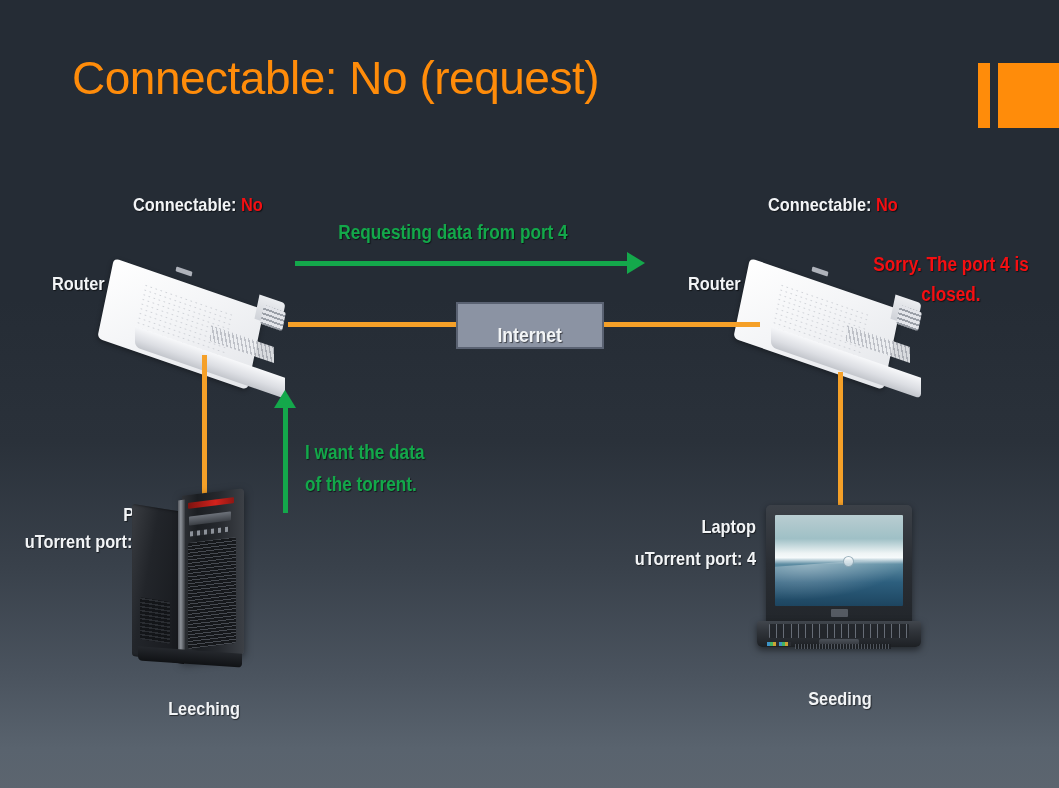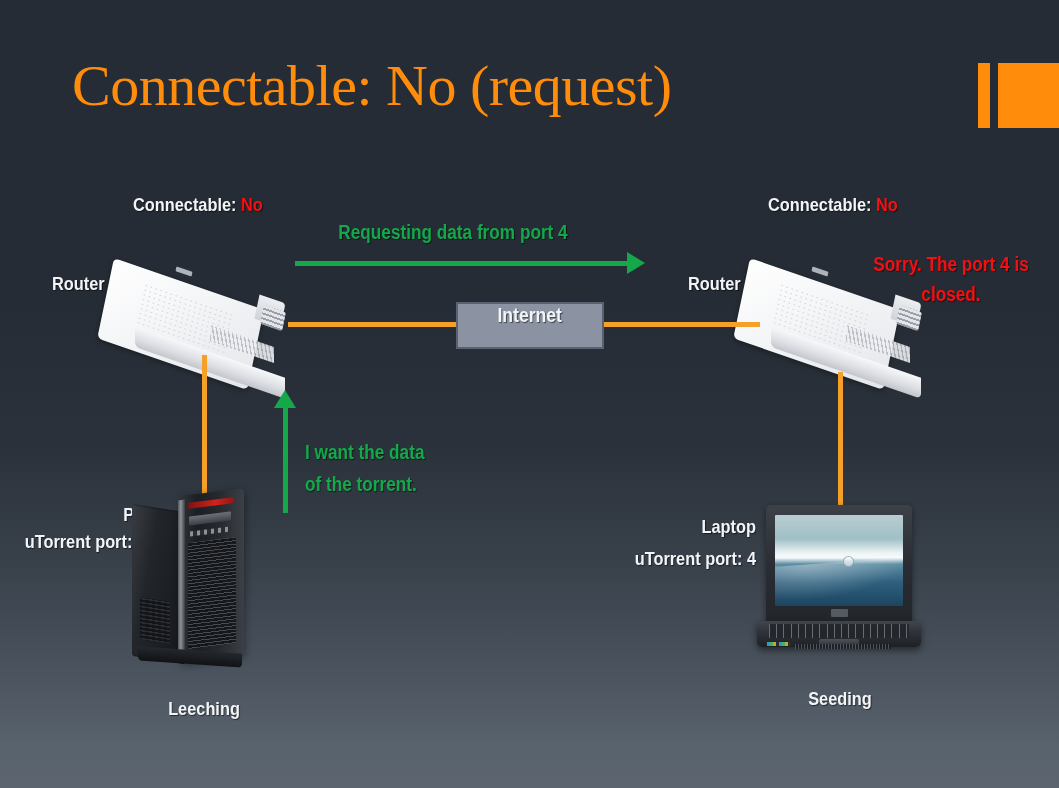--- a/index.html
+++ b/index.html
@@ -21,25 +21,25 @@
         #59636e 95%,
         #5c656f 100%);
     font-family: "Liberation Sans", sans-serif;
     -webkit-font-smoothing: antialiased;
   }
 
   
   #title {
     position: absolute;
     left: 72px;
-    top: 52px;
-    font-size: 58px;
+    top: 44px;
+    font-size: 46px;
     line-height: 68px;
     color: #ff8c0a;
-    font-family: Liberation Serif, serif;
+    font-family: Liberation Sans, sans-serif;
     font-weight: 400;
     white-space: nowrap;
     letter-spacing: -0.5px;
   }
 
   
   #deco-bar {
     position: absolute;
     left: 978px;
     top: 63px;
@@ -87,21 +87,21 @@
   #internet-box {
     position: absolute;
     left: 456px;
     top: 302px;
     width: 148px;
     height: 47px;
     background: #8b93a3;
     border: 2px solid #5a6272;
     box-sizing: border-box;
     display: flex;
-    align-items: flex-start;
+    align-items: flex-end;
     justify-content: center;
   }
   #internet-box .label {
     position: static;
     font-size: 20px;
     transform: scaleX(0.88);
   }
 
   
   .arrow-line {

